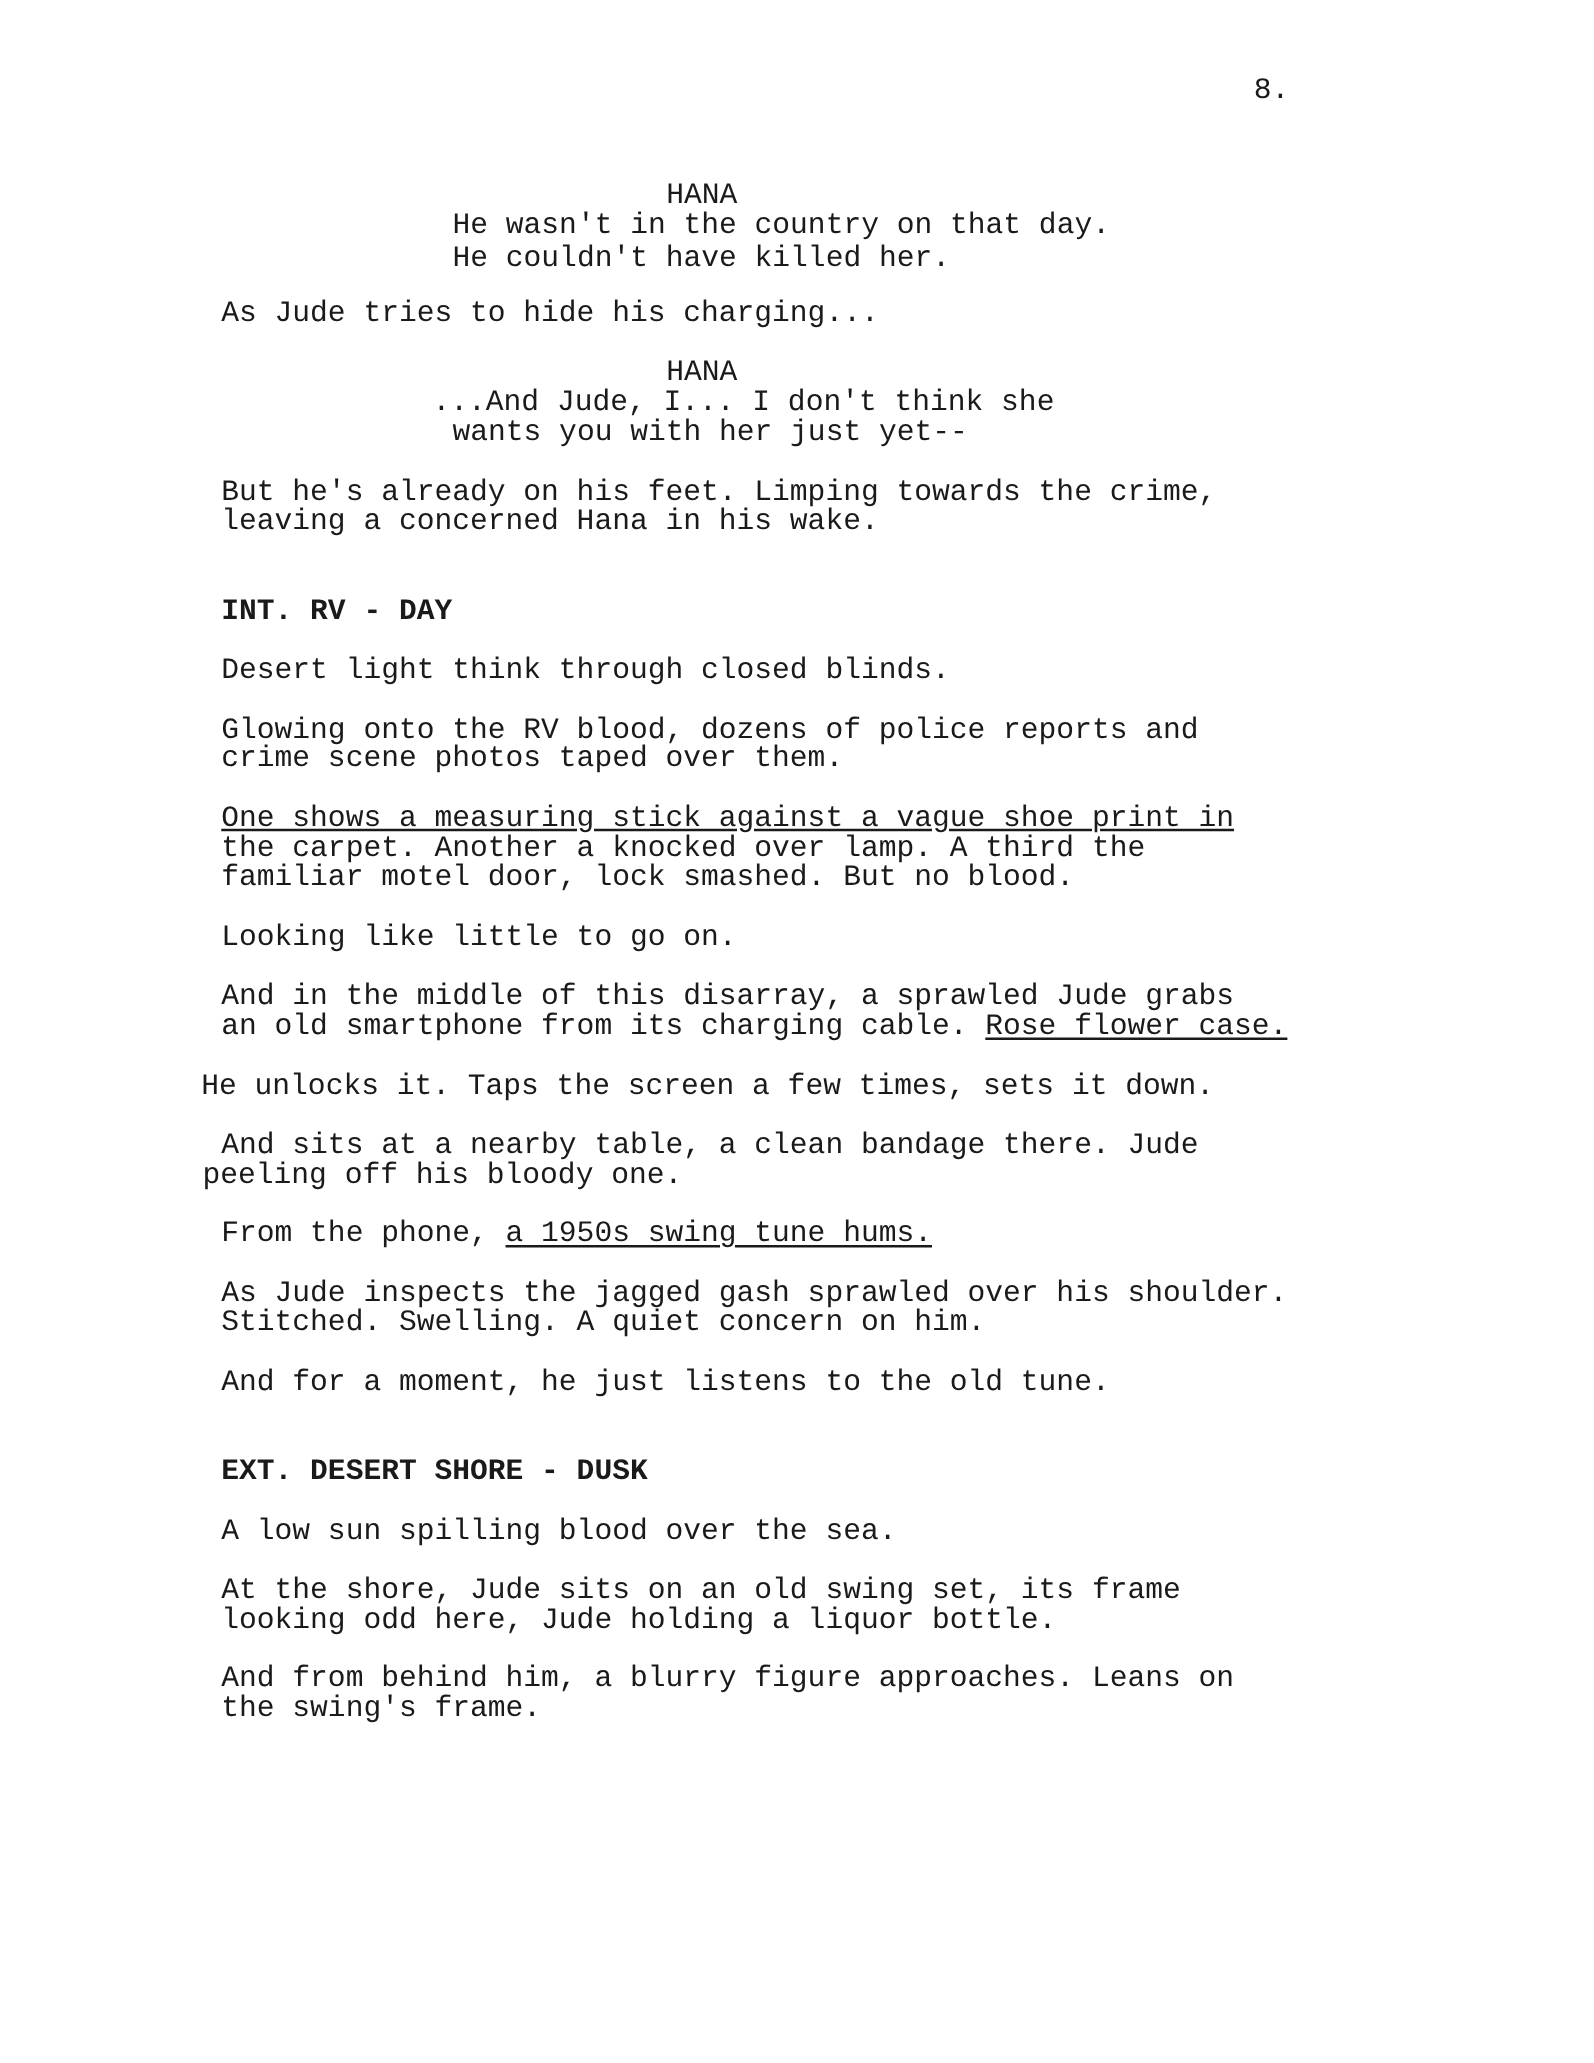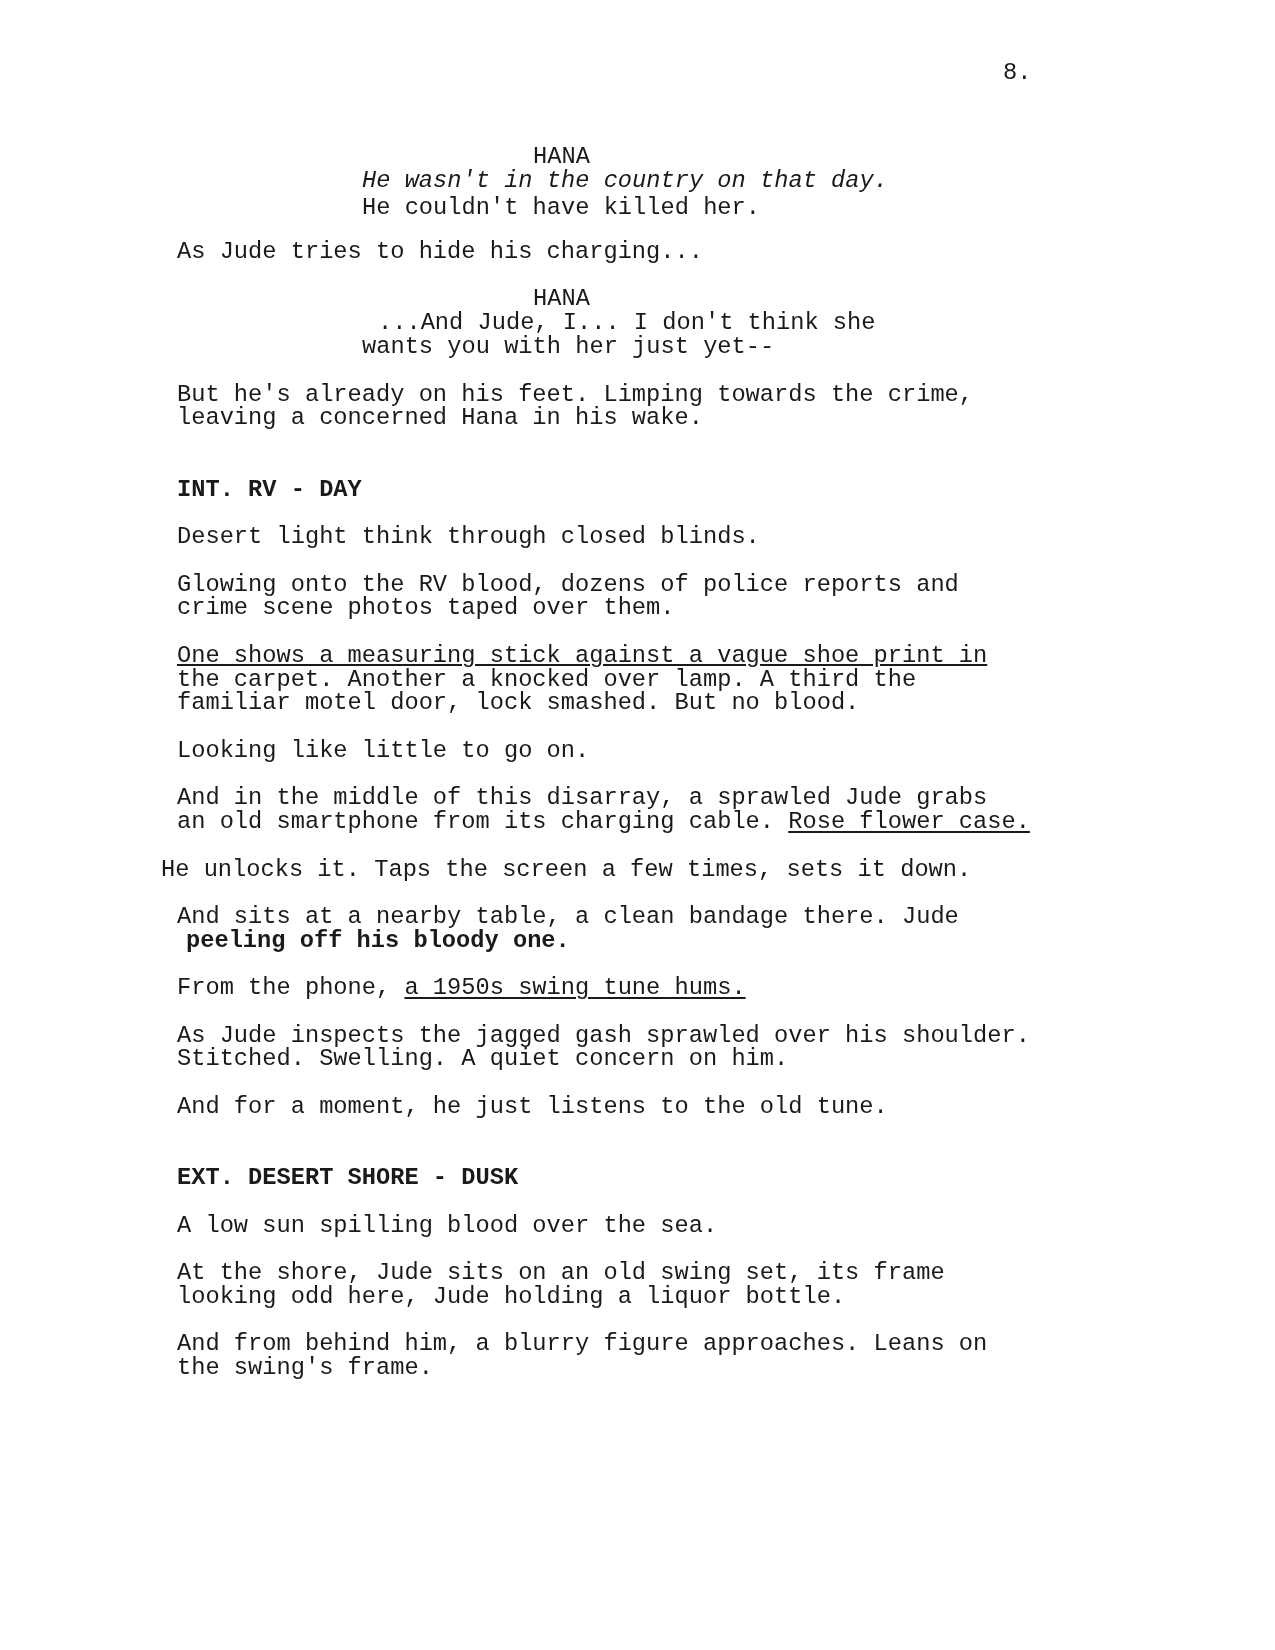--- a/index.html
+++ b/index.html
@@ -17,41 +17,41 @@
   .bold { font-weight: bold; }
   .u { text-decoration: underline; text-underline-offset: 3px; text-decoration-thickness: 1.5px; }
 </style>
 </head>
 <body>
 
 <div class="page">
   <div class="ln" style="left:1003px; top:61px;">8.</div>
   <div id="lines">
       <div class="ln" style="left: 533px; top: 145px;"><span>HANA</span></div>
-      <div class="ln" style="left: 362px; top: 169px; font-style: italic;"><span>He wasn't in the country on that day.</span></div>
+      <div class="ln" style="left: 362px; top: 169px;"><span>He wasn't in the country on that day.</span></div>
       <div class="ln" style="left: 362px; top: 196px; text-align: center;"><span>He couldn't have killed her.</span></div>
       <div class="ln" style="left: 177px; top: 240px;"><span>As Jude tries to hide his charging...</span></div>
       <div class="ln" style="left: 533px; top: 287px;"><span>HANA</span></div>
-      <div class="ln" style="left: 378px; top: 311px;"><span>...And Jude, I... I don't think she</span></div>
+      <div class="ln" style="left: 346px; top: 311px;"><span>...And Jude, I... I don't think she</span></div>
       <div class="ln" style="left: 362px; top: 335px;"><span>wants you with her just yet--</span></div>
       <div class="ln" style="left: 177px; top: 383px;"><span>But he's already on his feet. Limping towards the crime,</span></div>
       <div class="ln" style="left: 177px; top: 406px;"><span>leaving a concerned Hana in his wake.</span></div>
       <div class="ln bold" style="left: 177px; top: 478px;"><span>INT. RV - DAY</span></div>
       <div class="ln" style="left: 177px; top: 525px;"><span>Desert light think through closed blinds.</span></div>
       <div class="ln" style="left: 177px; top: 573px;"><span>Glowing onto the RV blood, dozens of police reports and</span></div>
       <div class="ln" style="left: 177px; top: 596px;"><span>crime scene photos taped over them.</span></div>
       <div class="ln" style="left: 177px; top: 644px; text-decoration: underline;"><span>One shows a measuring stick against a vague shoe print in</span></div>
       <div class="ln" style="left: 177px; top: 668px;"><span>the carpet. Another a knocked over lamp. A third the</span></div>
       <div class="ln" style="left: 177px; top: 691px;"><span>familiar motel door, lock smashed. But no blood.</span></div>
       <div class="ln" style="left: 177px; top: 739px;"><span>Looking like little to go on.</span></div>
       <div class="ln" style="left: 177px; top: 786px;"><span>And in the middle of this disarray, a sprawled Jude grabs</span></div>
       <div class="ln" style="left: 177px; top: 810px;"><span>an old smartphone from its charging cable. </span><span class="u">Rose flower case.</span></div>
       <div class="ln" style="left: 161px; top: 858px;"><span>He unlocks it. Taps the screen a few times, sets it down.</span></div>
       <div class="ln" style="left: 177px; top: 905px;"><span>And sits at a nearby table, a clean bandage there. Jude</span></div>
-      <div class="ln" style="left: 186px; top: 929px; font-weight: bold;"><span>peeling off his bloody one.</span></div>
+      <div class="ln" style="left: 162px; top: 929px;"><span>peeling off his bloody one.</span></div>
       <div class="ln" style="left: 177px; top: 976px;"><span>From the phone, </span><span class="u">a 1950s swing tune hums.</span></div>
       <div class="ln" style="left: 177px; top: 1024px;"><span>As Jude inspects the jagged gash sprawled over his shoulder.</span></div>
       <div class="ln" style="left: 177px; top: 1047px;"><span>Stitched. Swelling. A quiet concern on him.</span></div>
       <div class="ln" style="left: 177px; top: 1095px;"><span>And for a moment, he just listens to the old tune.</span></div>
       <div class="ln bold" style="left: 177px; top: 1166px;"><span>EXT. DESERT SHORE - DUSK</span></div>
       <div class="ln" style="left: 177px; top: 1214px;"><span>A low sun spilling blood over the sea.</span></div>
       <div class="ln" style="left: 177px; top: 1261px;"><span>At the shore, Jude sits on an old swing set, its frame</span></div>
       <div class="ln" style="left: 177px; top: 1285px;"><span>looking odd here, Jude holding a liquor bottle.</span></div>
       <div class="ln" style="left: 177px; top: 1332px;"><span>And from behind him, a blurry figure approaches. Leans on</span></div>
       <div class="ln" style="left: 177px; top: 1356px;"><span>the swing's frame.</span></div>

